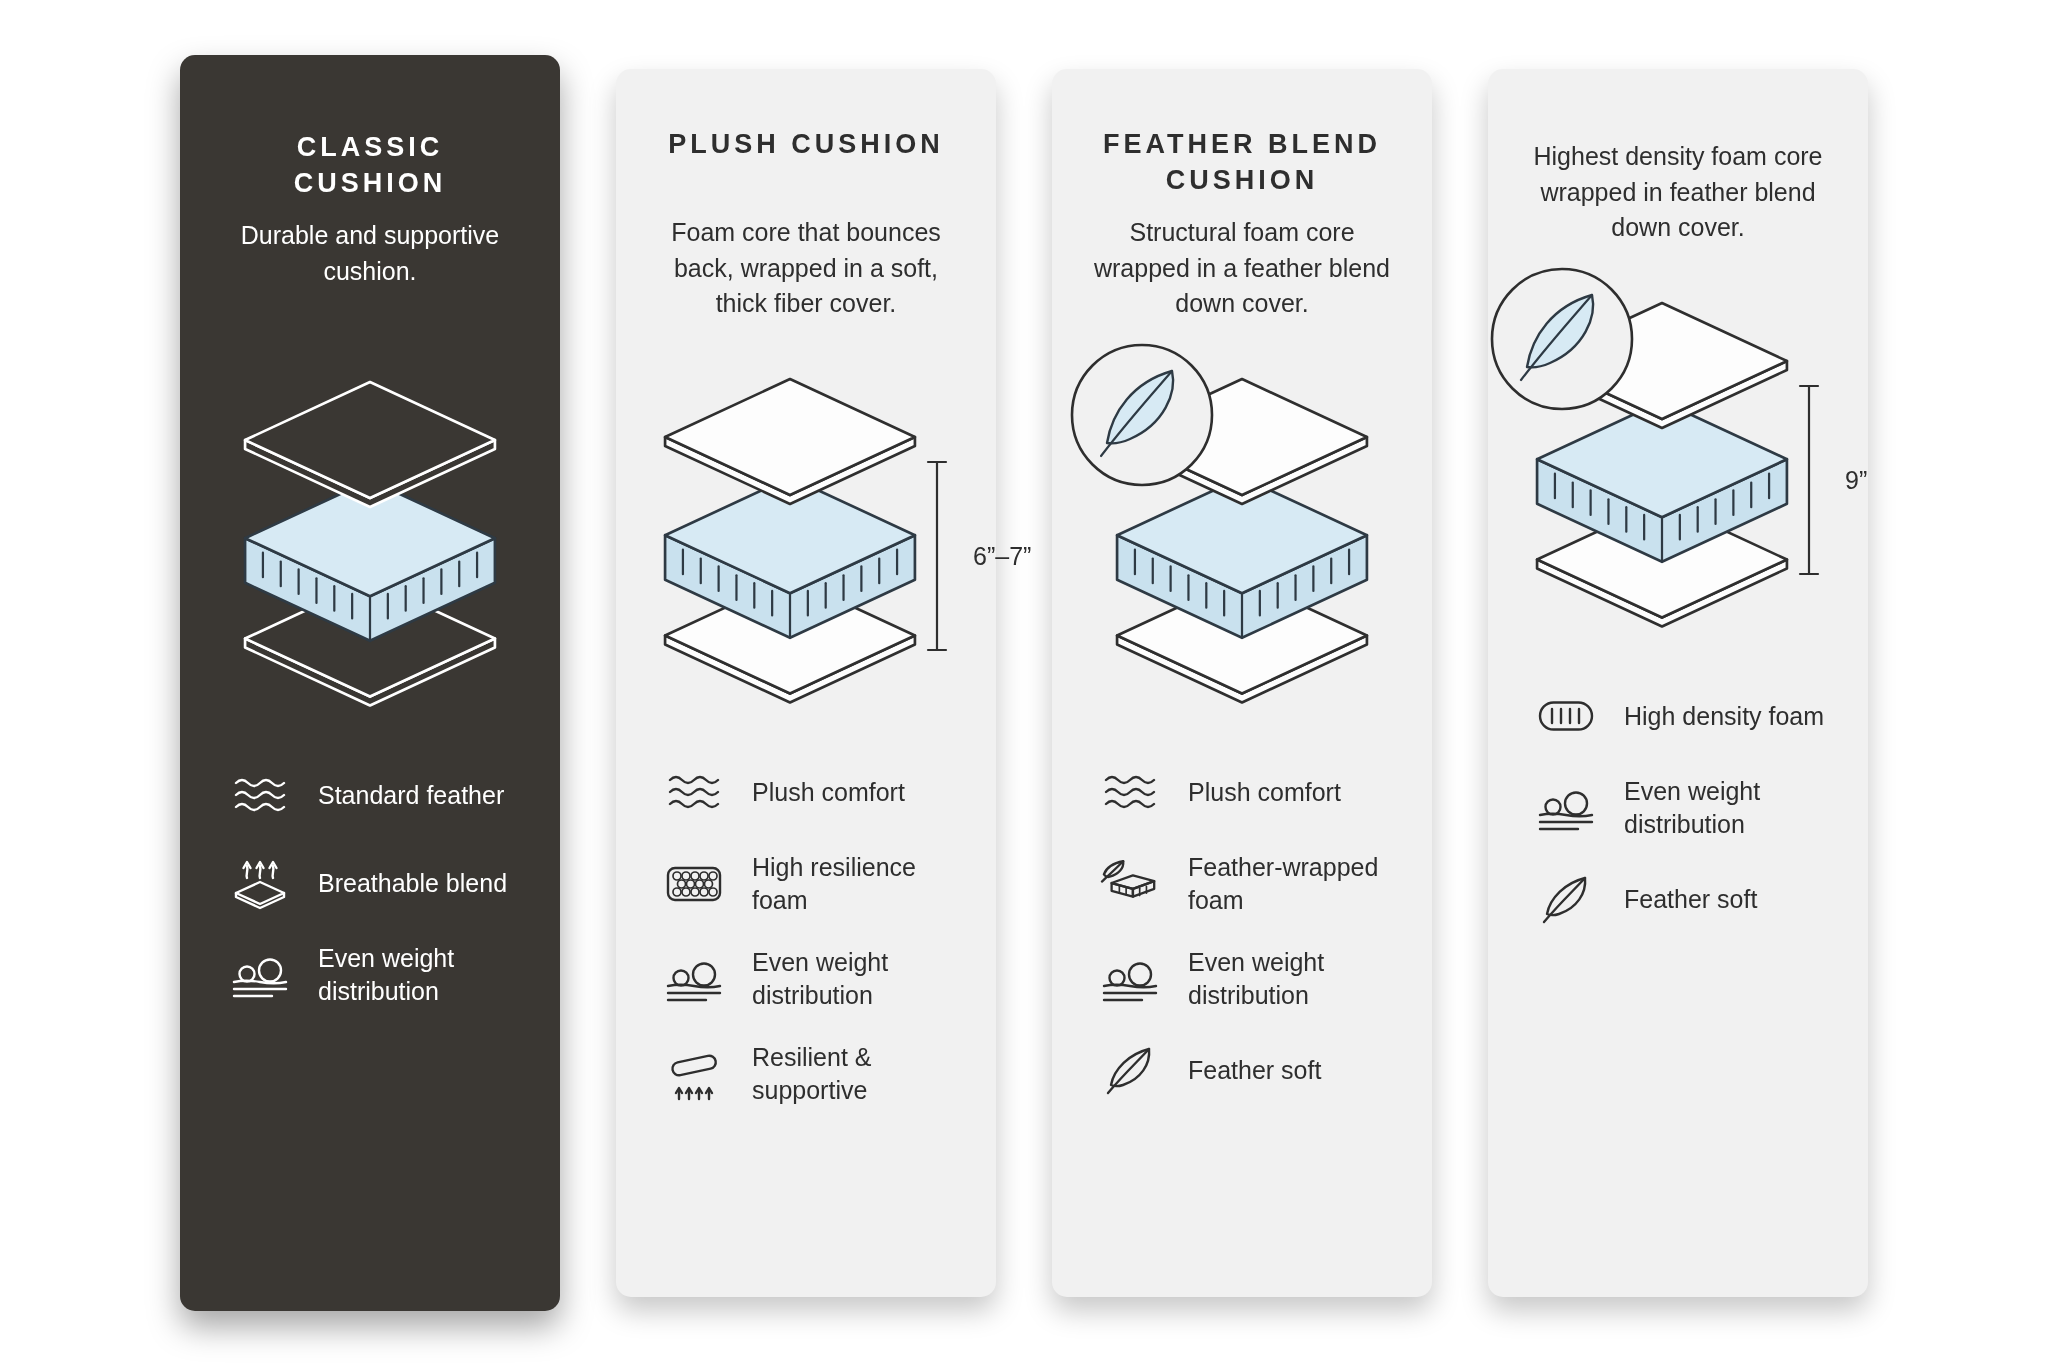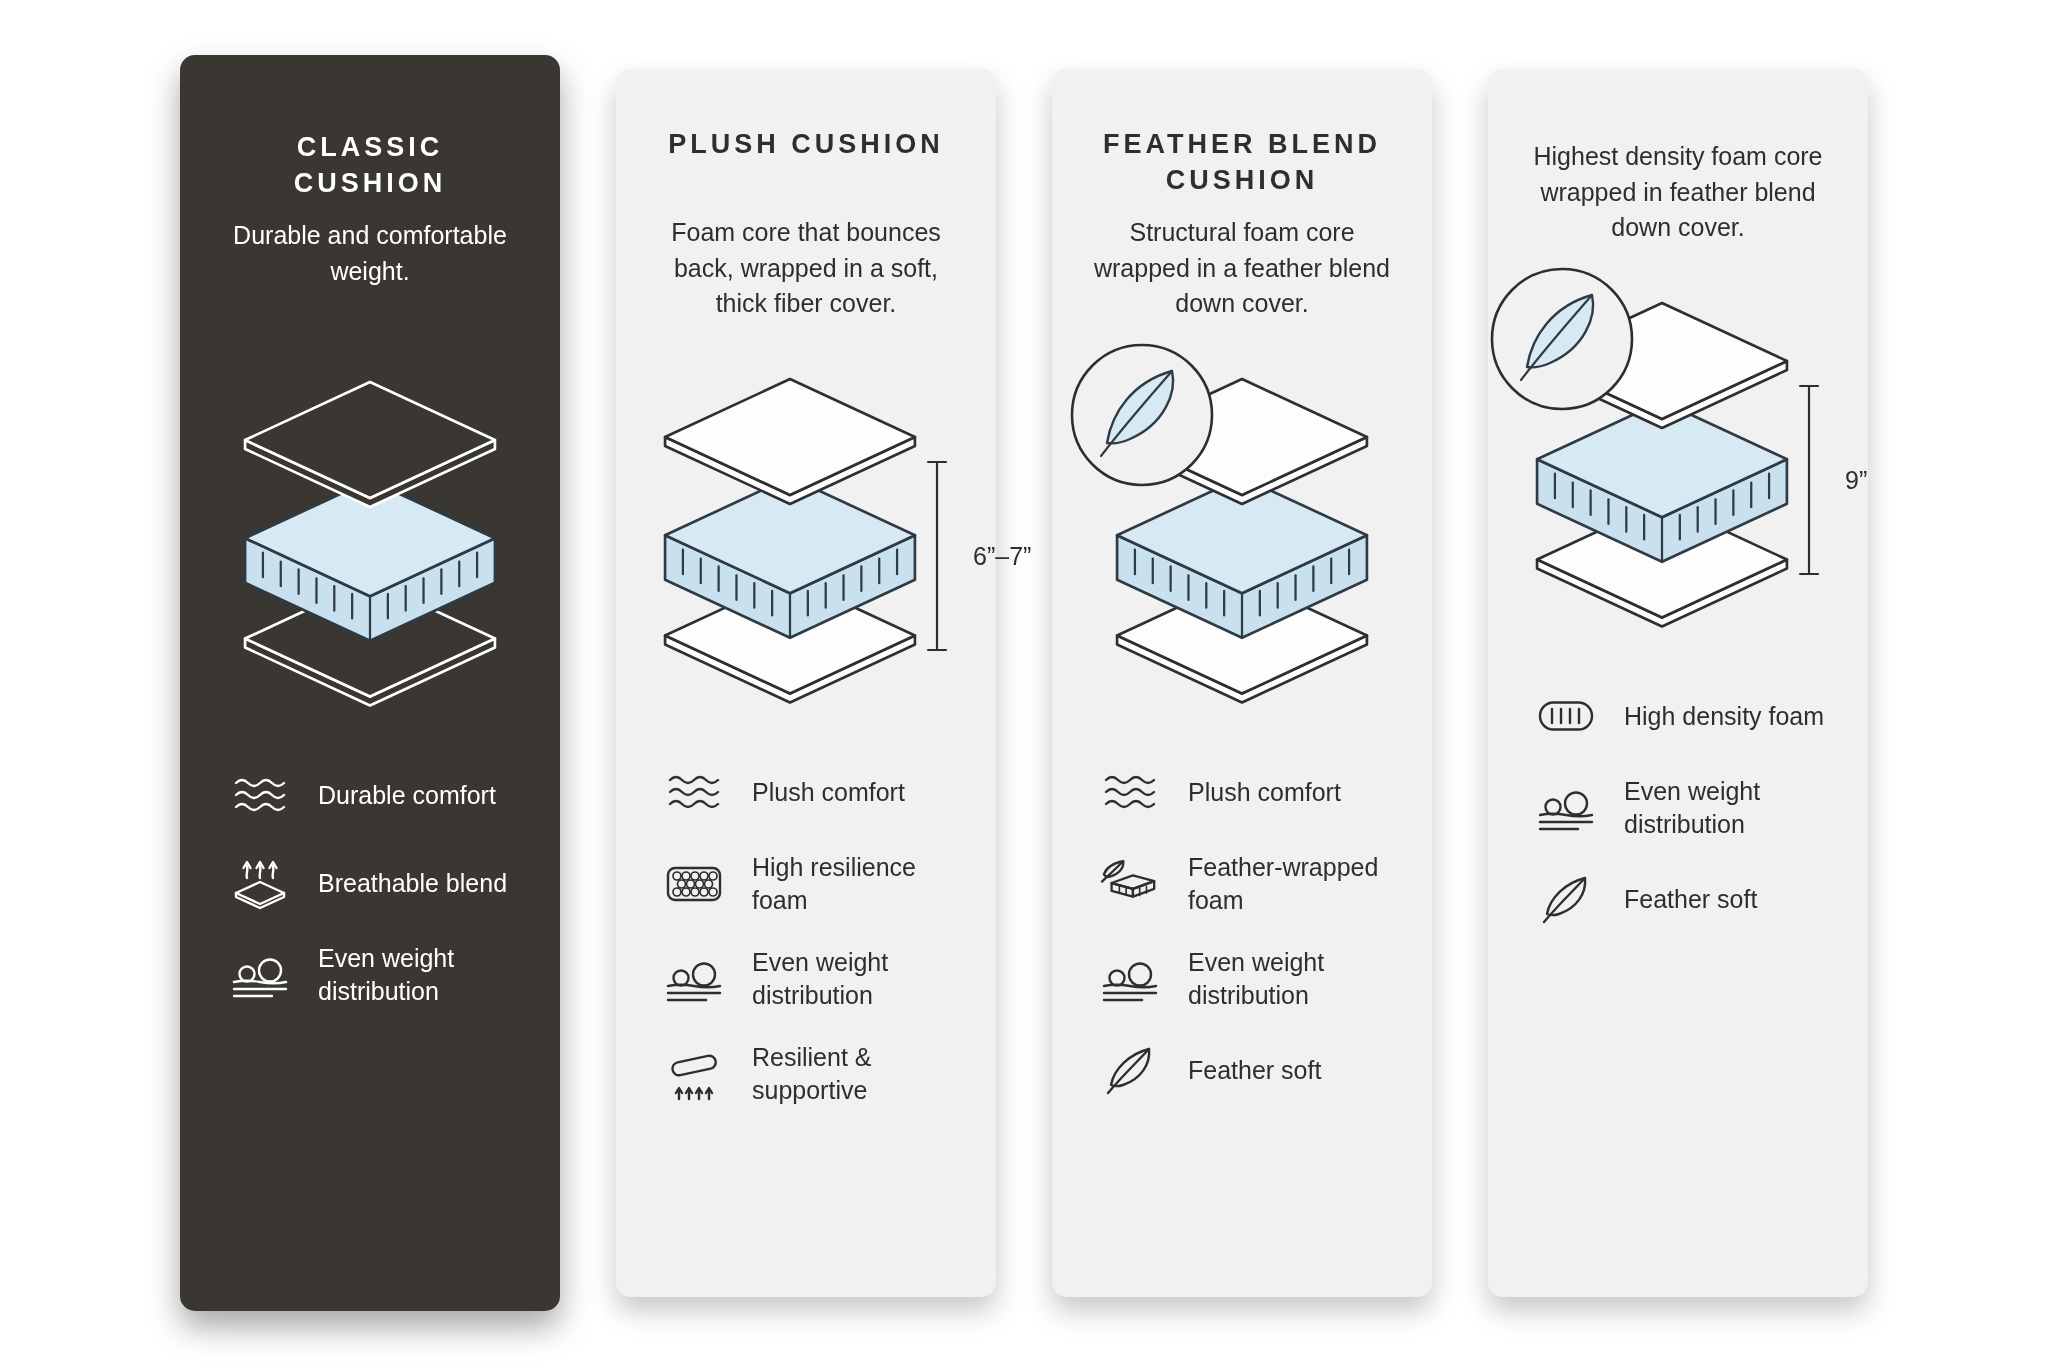--- a/index.html
+++ b/index.html
@@ -62,21 +62,21 @@
     stroke:currentColor;fill:none;stroke-width:2.4;stroke-linecap:round;stroke-linejoin:round;
   }
   .f-icon .thin{stroke-width:1.7}
 </style>
 </head>
 <body>
 
 <main class="board">
     <section class="panel panel-dark">
     <h2 class="panel-title">CLASSIC CUSHION</h2>
-    <p class="panel-desc">Durable and comfortable weight.</p>
+    <p class="panel-desc">Durable and supportive cushion.</p>
     <div class="diagram-slot">
       <div class="diagram-wrap">
         <svg class="cushion-svg" viewBox="0 0 260 310" width="290" height="346" aria-hidden="true">
 
           <path class="cd-slab" d="M18 238 L130 290 L242 238 L242 246 L130 298 L18 246 Z"></path>
           <path class="cd-slab" d="M18 238 L130 186 L242 238 L130 290 Z"></path>
 
           <path class="cd-foam-side" d="M18 148 L130 200 L242 148 L242 188 L130 240 L18 188 Z"></path>
           <line class="cd-edge" x1="130" y1="200" x2="130" y2="240"></line>
           <g class="cd-hatch">
@@ -104,21 +104,21 @@
     <ul class="features">
 
     <li class="feature">
         <span class="feature-icon">
             <svg class="f-icon" viewBox="0 0 56 38" width="56" height="38" aria-hidden="true">
     <path d="M4 7 Q10 1 16 7 T28 7 T40 7 T52 7"></path>
     <path d="M4 19 Q10 13 16 19 T28 19 T40 19 T52 19"></path>
     <path d="M4 31 Q10 25 16 31 T28 31 T40 31 T52 31"></path>
   </svg>
           </span>
-        <span class="feature-label">Durable comfort</span>
+        <span class="feature-label">Standard feather</span>
       </li>
         <li class="feature">
         <span class="feature-icon">
             <svg class="f-icon" viewBox="0 0 58 54" width="58" height="54" aria-hidden="true">
     <path d="M5 37 L29 26 L53 37 L29 48 Z"></path>
     <path d="M5 37 L5 41 L29 52 L53 41 L53 37"></path>
     <path d="M16 22 C14.5 18 17.5 15 16 10"></path>
               <path d="M12.5 12 L16 6 L19.5 12"></path>
     <path d="M29 22 C27.5 18 30.5 15 29 10"></path>
               <path d="M25.5 12 L29 6 L32.5 12"></path>

